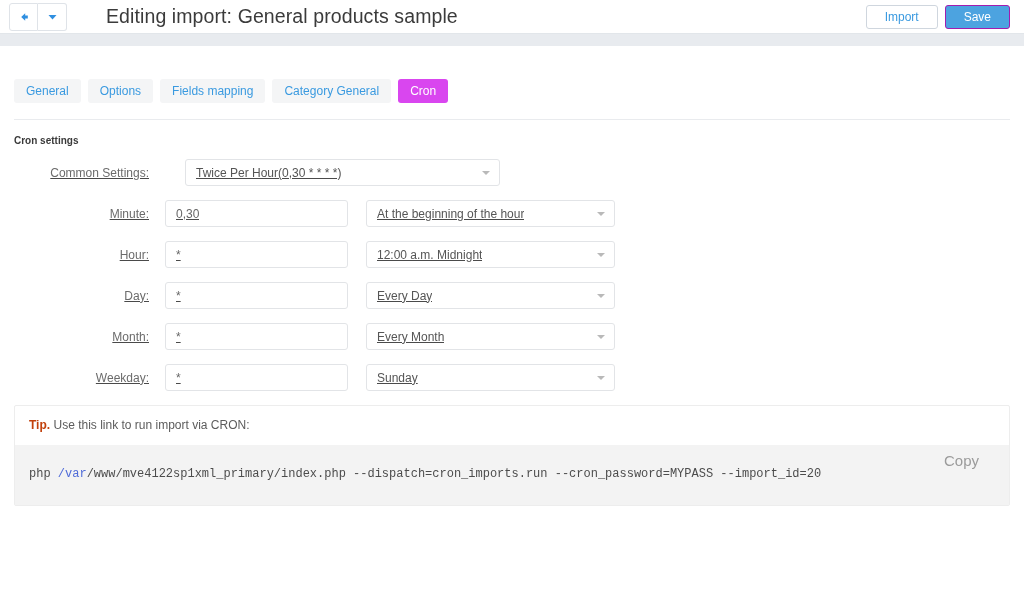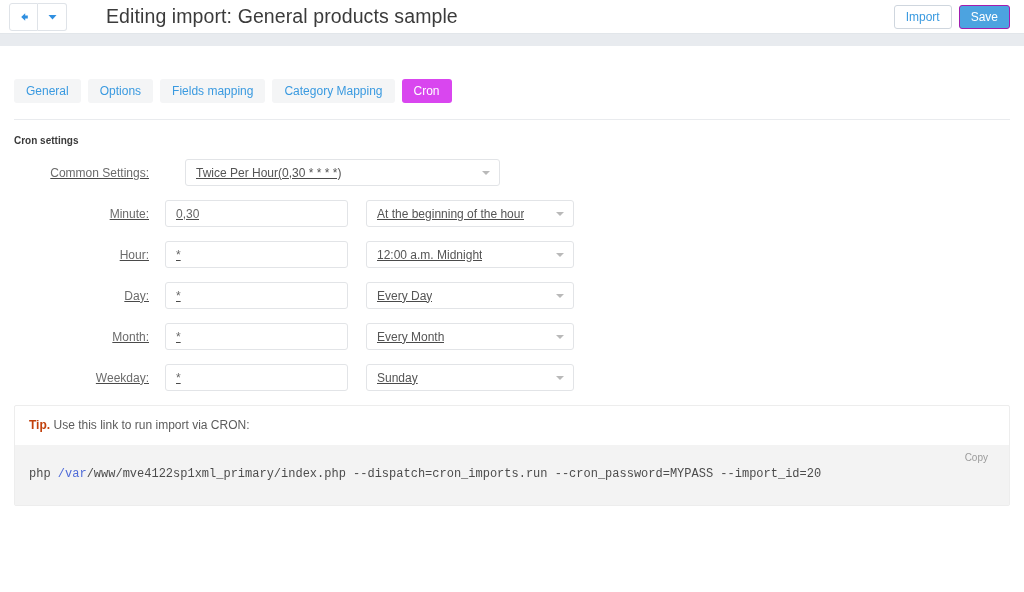--- a/index.html
+++ b/index.html
@@ -49,21 +49,21 @@
     margin-left: 27px;
   }
   .header-actions {
     margin-left: auto;
     display: flex;
     align-items: center;
     gap: 7px;
   }
   .btn {
     height: 24px;
-    padding: 0 11px;
+    padding: 0 18px;
     font-size: 12px;
     border-radius: 3px;
     display: inline-flex;
     align-items: center;
     cursor: pointer;
     white-space: nowrap;
   }
   .btn-secondary {
     background: #fff;
     border: 1px solid #cfd6de;
@@ -159,21 +159,21 @@
     top: 50%;
     margin-top: -2px;
     width: 0; height: 0;
     border-left: 4px solid transparent;
     border-right: 4px solid transparent;
     border-top: 4px solid #b9b9b9;
   }
 
   .w-common { width: 315px; margin-left: 20px; }
   .w-input  { width: 183px; }
-  .w-select { width: 208px; }
+  .w-select { width: 249px; }
 
   
   .tip-box {
     margin: 14px 14px 0 14px;
     border: 1px solid #ededed;
     border-radius: 2px;
     background: #fff;
   }
   .tip-text {
     padding: 12px 14px 13px 14px;
@@ -188,23 +188,23 @@
     font-family: "Liberation Mono", "DejaVu Sans Mono", monospace;
     font-size: 12px;
     color: #4c4c4c;
     white-space: nowrap;
     overflow: hidden;
   }
   .code-block .kw { color: #4f6bd8; }
   .copy-link {
     position: absolute;
     top: 7px;
-    right: 21px;
+    right: 30px;
     font-family: "Liberation Sans", sans-serif;
-    font-size: 10px;
+    font-size: 15px;
     color: #9b9b9b;
     cursor: pointer;
   }
 </style>
 </head>
 <body>
 
 <div class="header">
   <div class="nav-group">
     <div class="nav-btn back">
@@ -227,21 +227,21 @@
     <div class="btn btn-secondary">Import</div>
     <div class="btn btn-primary">Save</div>
   </div>
 </div>
 <div class="header-band"></div>
 
 <div class="tabs">
   <div class="tab">General</div>
   <div class="tab">Options</div>
   <div class="tab">Fields mapping</div>
-  <div class="tab">Category Mapping</div>
+  <div class="tab">Category General</div>
   <div class="tab active">Cron</div>
 </div>
 <div class="divider"></div>
 
 <div class="section-title">Cron settings</div>
 
 <div class="form">
 
   <div class="form-row">
     <div class="label">Common Settings:</div>

